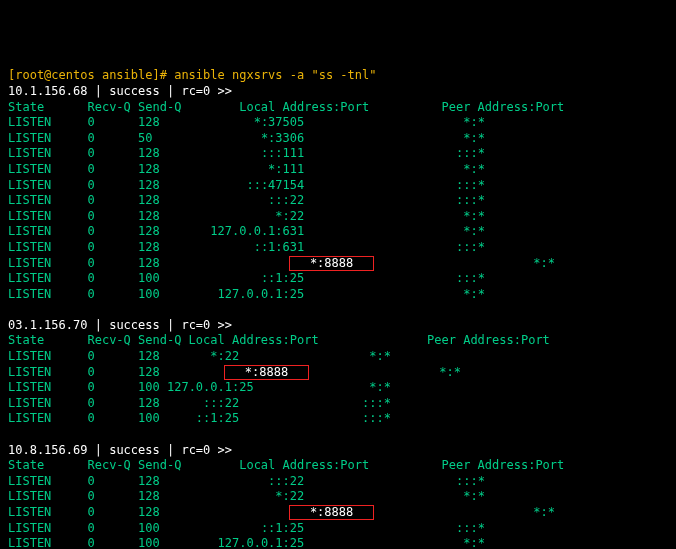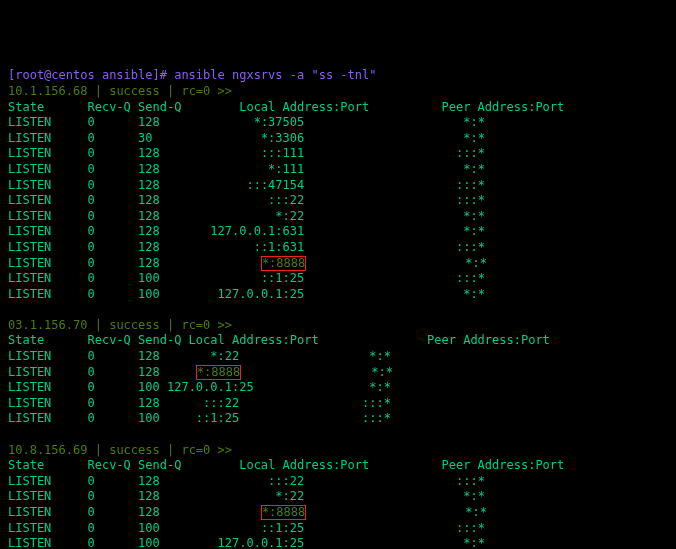--- a/index.html
+++ b/index.html
@@ -5,41 +5,42 @@
   body {
     background: #000;
     color: #0c8;
     font-family: "Consolas", "Menlo", "Monaco", monospace;
     font-size: 12px;
     line-height: 1.3;
     margin: 0;
     padding: 6px 8px;
     white-space: pre;
   }
-  .white { color: #8b5cf6; }
+  .white { color: #eab308; }
   .green { color: #0c8; }
-  .bright{ color: #4d7c0f; }
+  .bright{ color: #ffffff; }
   .box {
     display: inline-block;
     border: 1px solid #e22;
-    padding: 0 0;
+    padding: 0 20px;
     line-height: 1.1;
     vertical-align: baseline;
+    margin-left: 28px;
   }
 </style>
 </head>
 <body>
 
 
 
 <div id="term"><span class="white">[root@centos ansible]# </span><span class="white">ansible ngxsrvs -a "ss -tnl"</span>
 <span class="bright">10.1.156.68</span><span class="bright"> | success | rc=0 &gt;&gt;</span>
 <span class="green">State      Recv-Q Send-Q        Local Address:Port          Peer Address:Port </span>
 <span class="green">LISTEN     0      128 </span><span class="green">            </span><span class="green">*:37505</span><span class="green">                      </span><span class="green">*:* </span>
-<span class="green">LISTEN     0      30  </span><span class="green">             </span><span class="green">*:3306</span><span class="green">                      </span><span class="green">*:* </span>
+<span class="green">LISTEN     0      50  </span><span class="green">             </span><span class="green">*:3306</span><span class="green">                      </span><span class="green">*:* </span>
 <span class="green">LISTEN     0      128 </span><span class="green">             </span><span class="green">:::111</span><span class="green">                     </span><span class="green">:::* </span>
 <span class="green">LISTEN     0      128 </span><span class="green">              </span><span class="green">*:111</span><span class="green">                      </span><span class="green">*:* </span>
 <span class="green">LISTEN     0      128 </span><span class="green">           </span><span class="green">:::47154</span><span class="green">                     </span><span class="green">:::* </span>
 <span class="green">LISTEN     0      128 </span><span class="green">              </span><span class="green">:::22</span><span class="green">                     </span><span class="green">:::* </span>
 <span class="green">LISTEN     0      128 </span><span class="green">               </span><span class="green">*:22</span><span class="green">                      </span><span class="green">*:* </span>
 <span class="green">LISTEN     0      128 </span><span class="green">      </span><span class="green">127.0.0.1:631</span><span class="green">                      </span><span class="green">*:* </span>
 <span class="green">LISTEN     0      128 </span><span class="green">            </span><span class="green">::1:631</span><span class="green">                     </span><span class="green">:::* </span>
 <span class="green">LISTEN     0      128 </span><span class="green">             </span><span class="box bright">*:8888</span><span class="green">                      </span><span class="green">*:* </span>
 <span class="green">LISTEN     0      100 </span><span class="green">             </span><span class="green">::1:25</span><span class="green">                     </span><span class="green">:::* </span>
 <span class="green">LISTEN     0      100 </span><span class="green">       </span><span class="green">127.0.0.1:25</span><span class="green">                      </span><span class="green">*:* </span>

